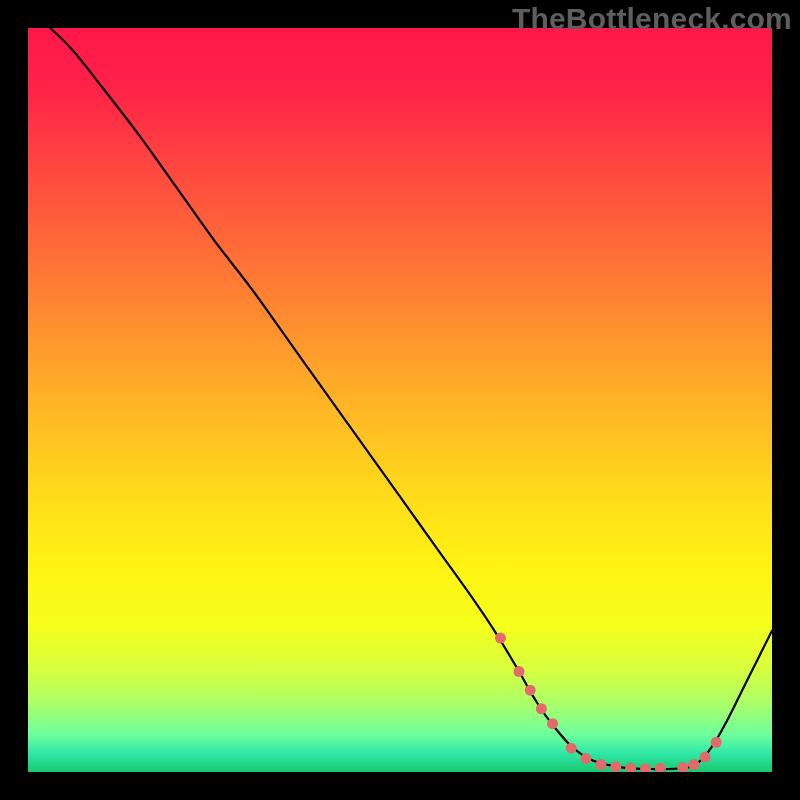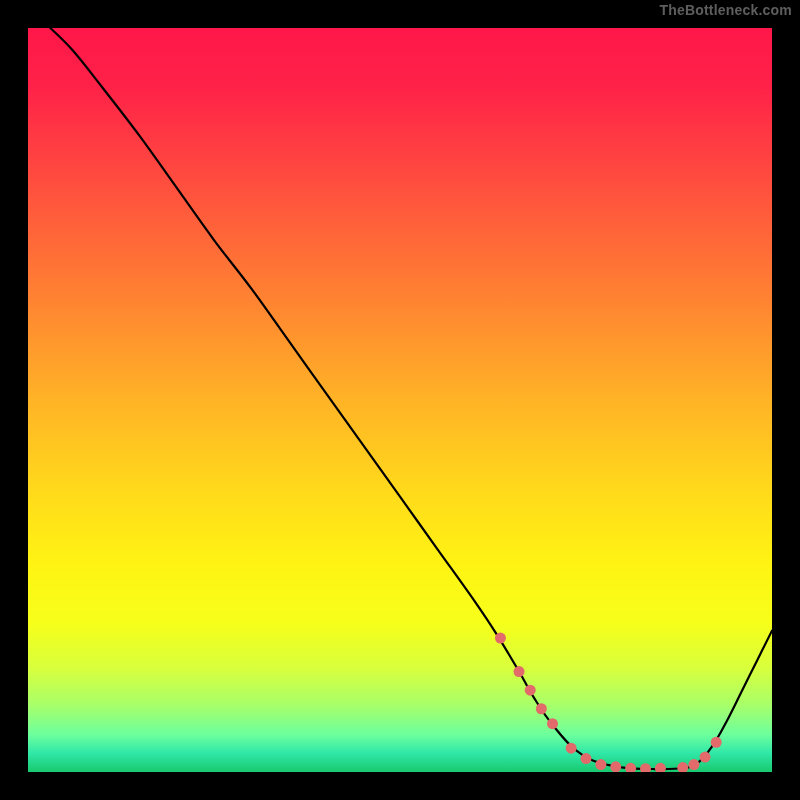--- a/index.html
+++ b/index.html
@@ -15,21 +15,21 @@
     position: relative;
     width: 800px;
     height: 800px;
     background: #000;
   }
   .watermark {
     position: absolute;
     top: 2px;
     right: 8px;
     color: #5e5e5e;
-    font-size: 14px;
+    font-size: 30px;
     font-weight: 600;
     letter-spacing: 0.2px;
     z-index: 10;
   }
   .plot {
     position: absolute;
     left: 28px;
     top: 28px;
     width: 744px;
     height: 744px;

